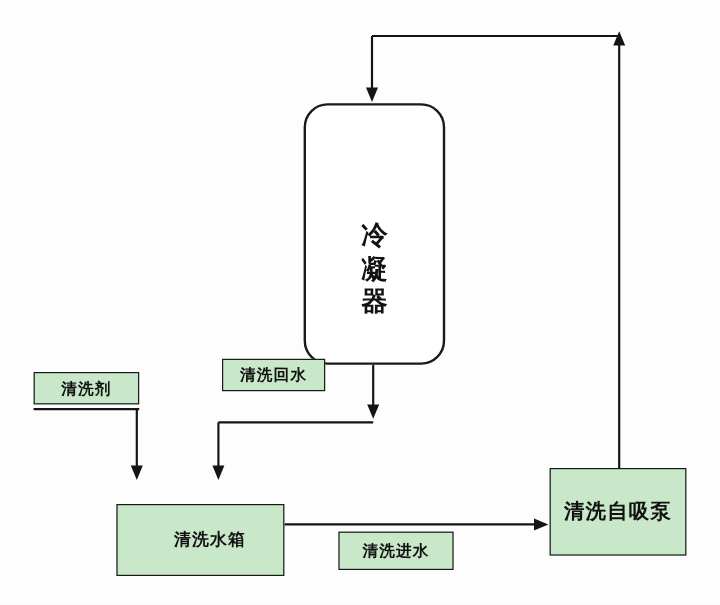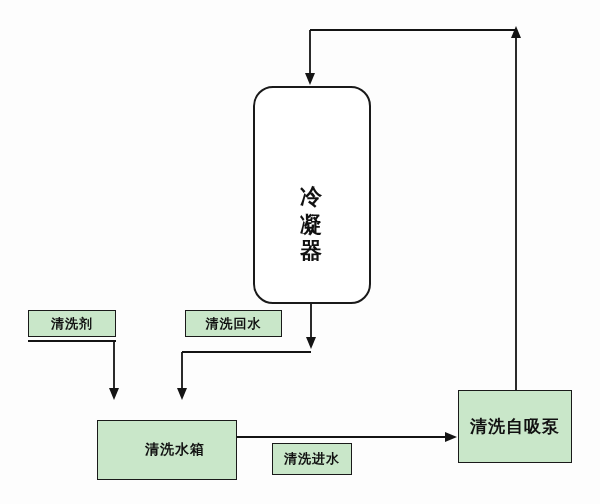--- a/index.html
+++ b/index.html
@@ -41,22 +41,22 @@
   .vlabel{
     writing-mode:vertical-rl;
     text-orientation:upright;
     font-size:22px;
     font-weight:bold;
     letter-spacing:28px;
     margin-bottom:-28px;
     line-height:1;
   }
   .tag-agent{left:28px;top:310px;width:88px;height:27px;font-family:Liberation Serif, serif;}
-  .tag-return{left:185px;top:310px;width:97px;height:27px;}
-  .tag-inlet{left:272px;top:443px;width:80px;height:32px;}
+  .tag-return{left:185px;top:299px;width:86px;height:27px;}
+  .tag-inlet{left:282px;top:443px;width:96px;height:32px;}
   .tank{left:97px;top:420px;width:140px;height:60px;font-size:14px;letter-spacing:1px;padding-left:16px;}
   .pump{left:458px;top:390px;width:114px;height:73px;font-size:17px;letter-spacing:1px;}
 </style>
 </head>
 <body>
 
 <div class="stage">
 
   <svg class="lines" viewBox="0 0 600 504" aria-hidden="true">
 

